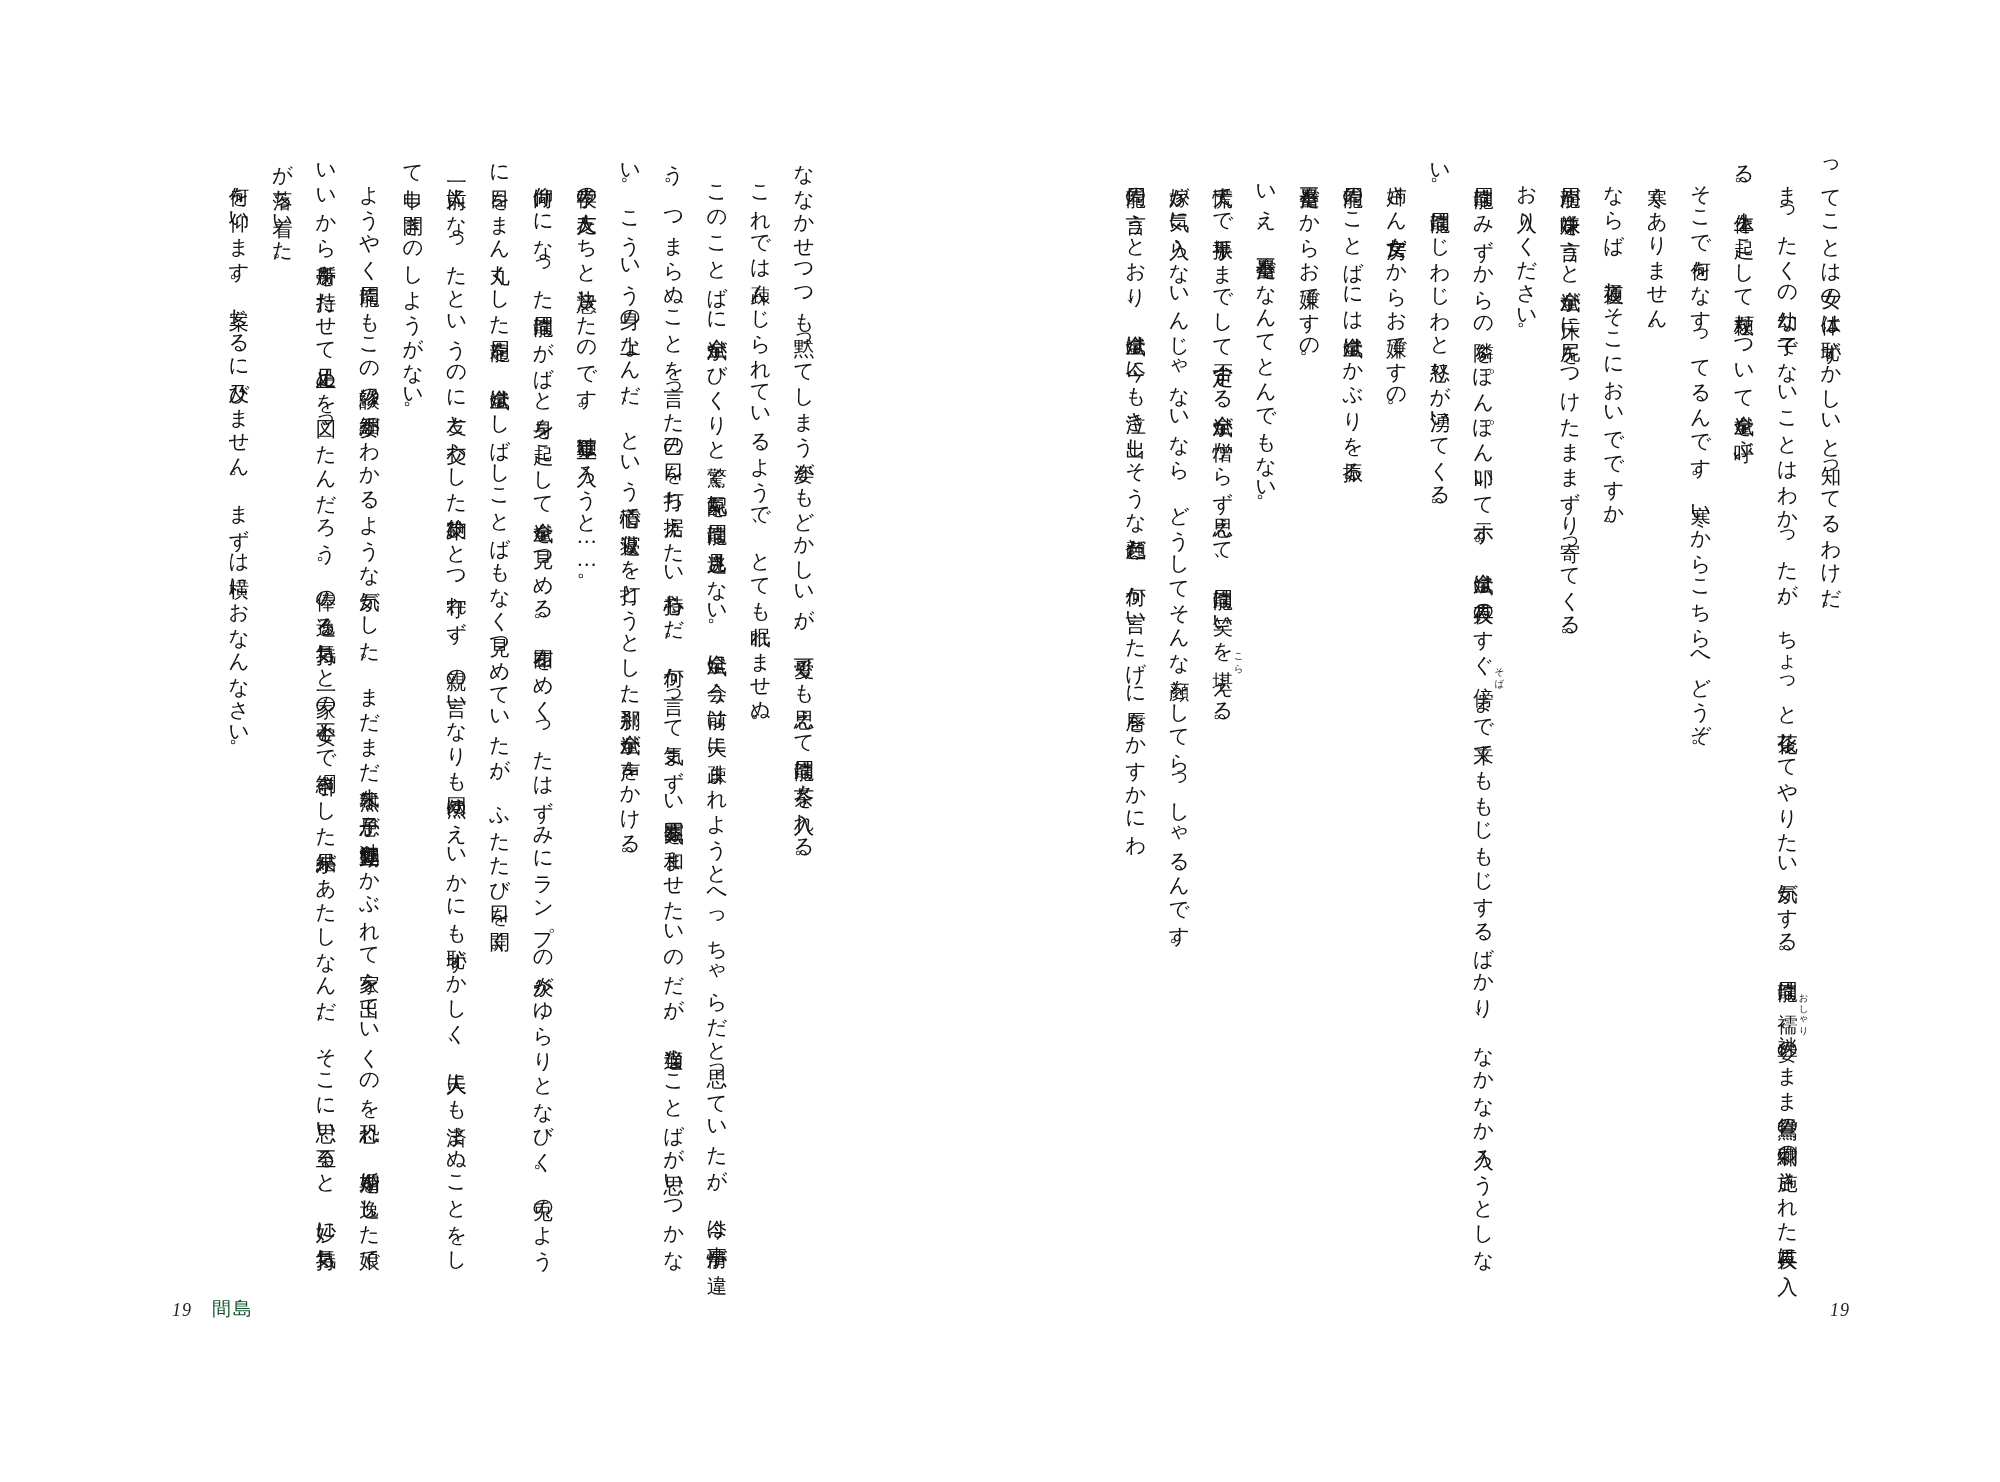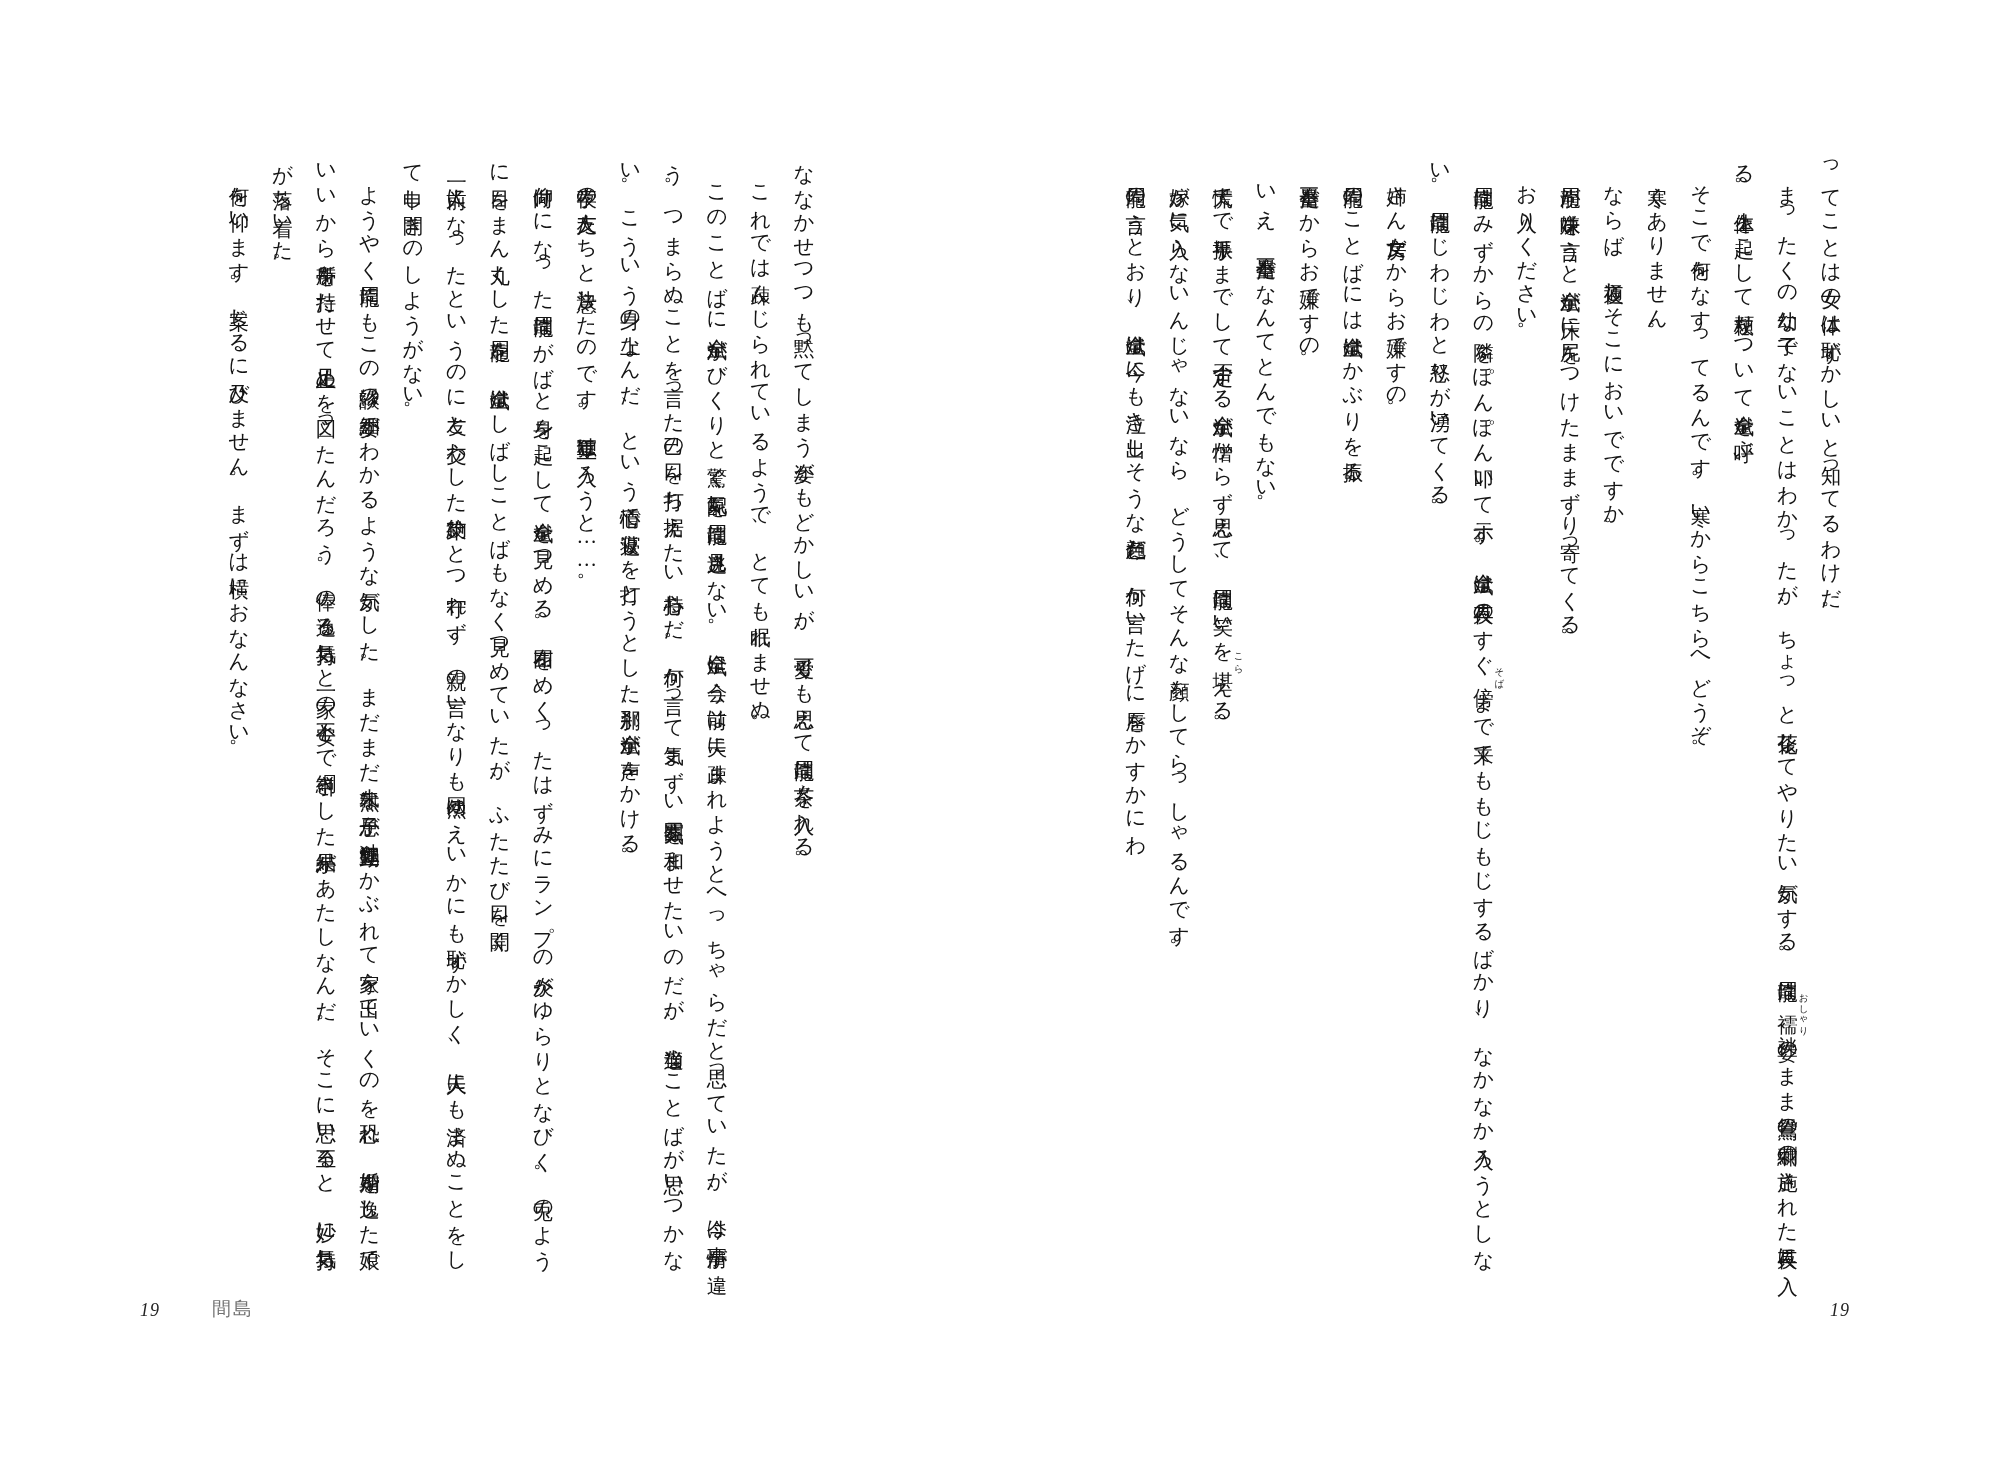--- a/index.html
+++ b/index.html
@@ -53,37 +53,38 @@
     right: 1175px;
     width: 1110px;
   }
   .folio {
     position: absolute;
     font-family: "Liberation Serif", "DejaVu Serif", serif;
     font-style: italic;
     font-size: 18px;
     color: #222;
     letter-spacing: 1px;
+    margin-left: 32px;
   }
   #folio-right {
     right: 150px;
     top: 1300px;
   }
   #folio-left {
     left: 140px;
     top: 1300px;
   }
   .running-head {
     position: absolute;
     left: 212px;
     top: 1296px;
     font-family: "Liberation Serif", "DejaVu Serif", serif;
     font-size: 19px;
     letter-spacing: 2px;
-    color: #737373;
+    color: #14532d;
   }
   ruby {
     ruby-position: over;
   }
   rt {
     font-size: 9.5px;
     letter-spacing: 0;
     color: #222;
   }
 </style>

